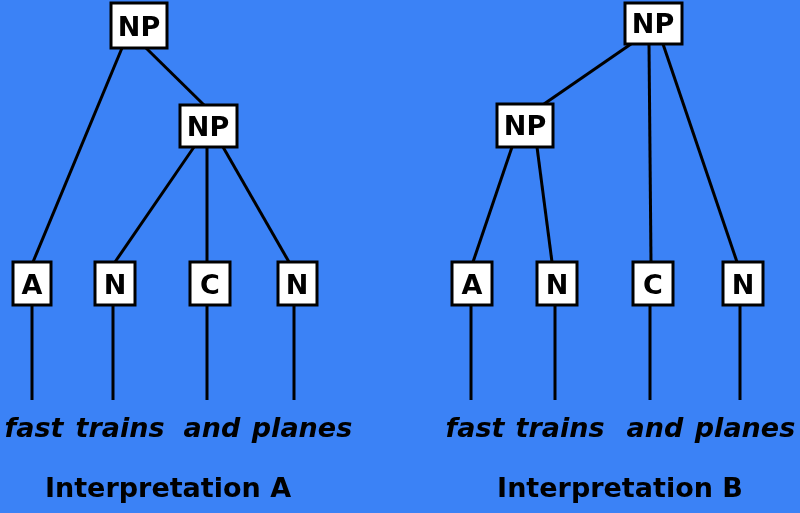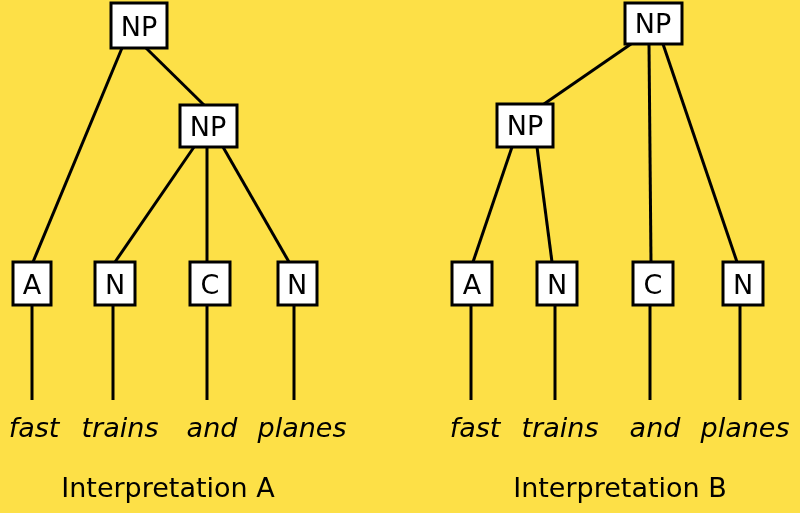--- a/index.html
+++ b/index.html
@@ -4,22 +4,23 @@
 <style>
   html, body {
     margin: 0;
     padding: 0;
     background: #ffffff;
   }
   .figure {
     position: relative;
     width: 800px;
     height: 513px;
-    background: #fde047;
+    background: #3b82f6;
     font-family: "DejaVu Sans", sans-serif;
+    font-weight: bold;
   }
   svg { display: block; }
   .edge {
     stroke: #000000;
     stroke-width: 3;
     stroke-linecap: butt;
     fill: none;
   }
   .node-box {
     fill: #ffffff;

